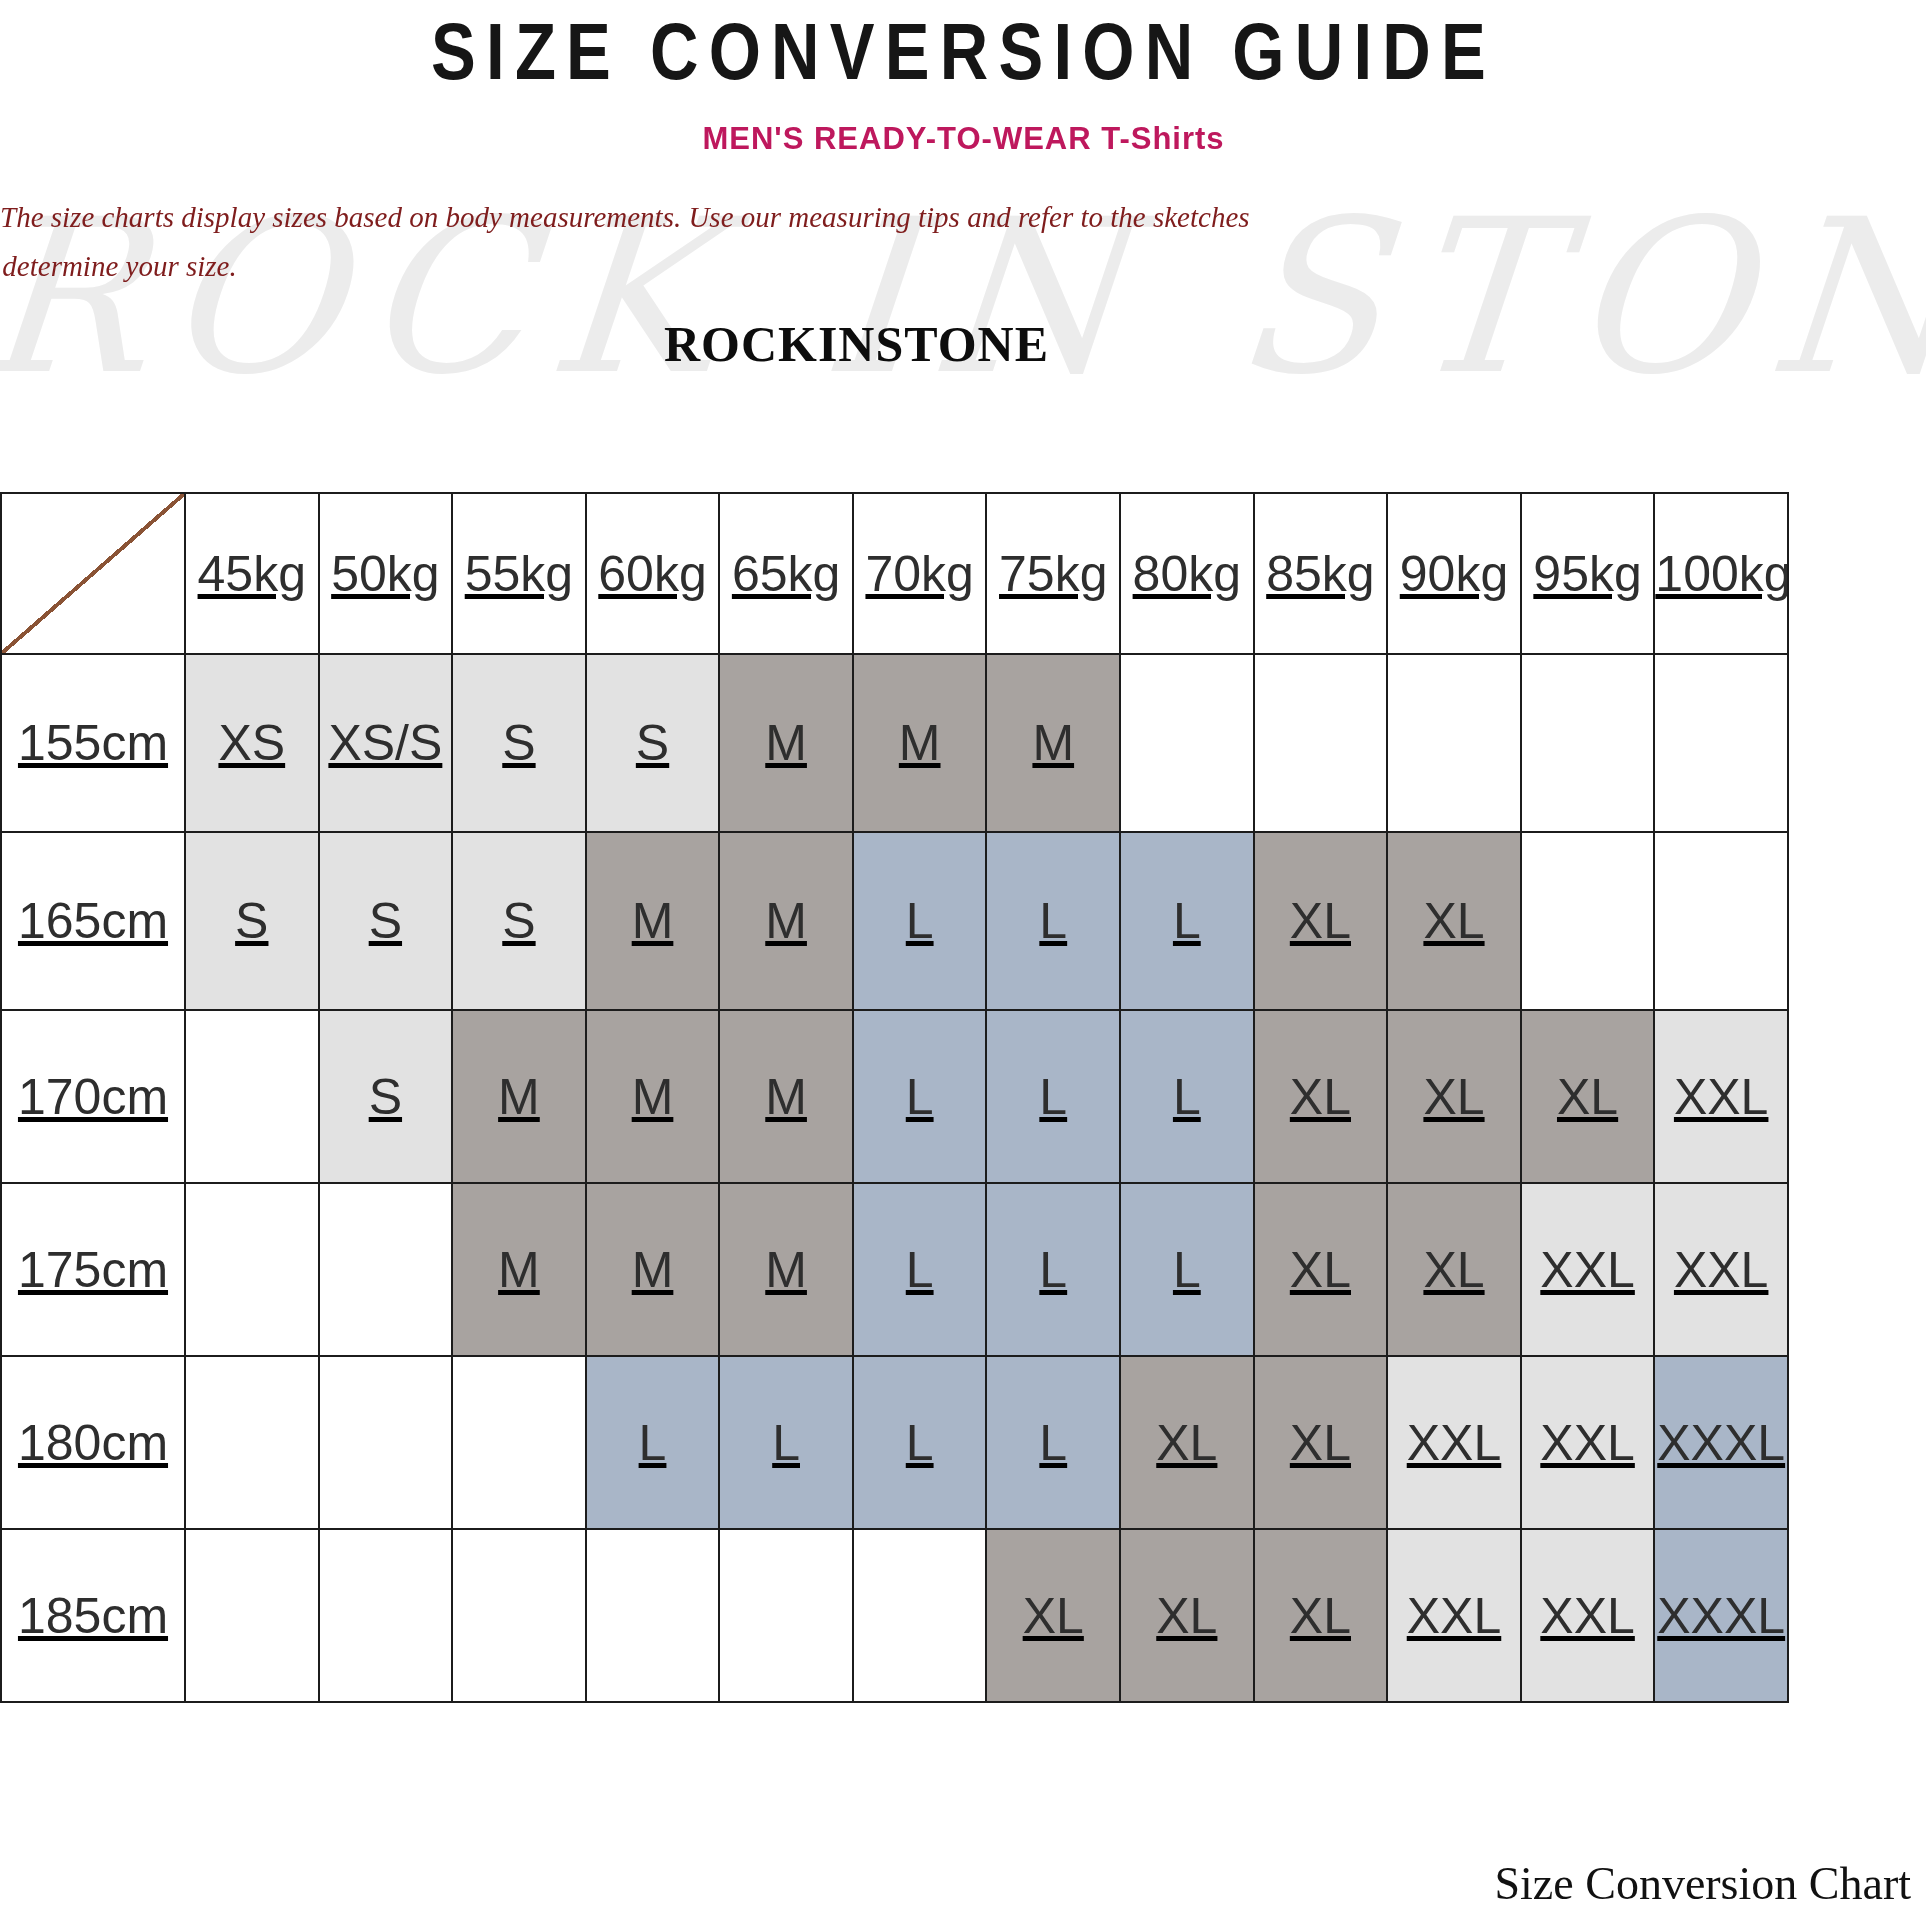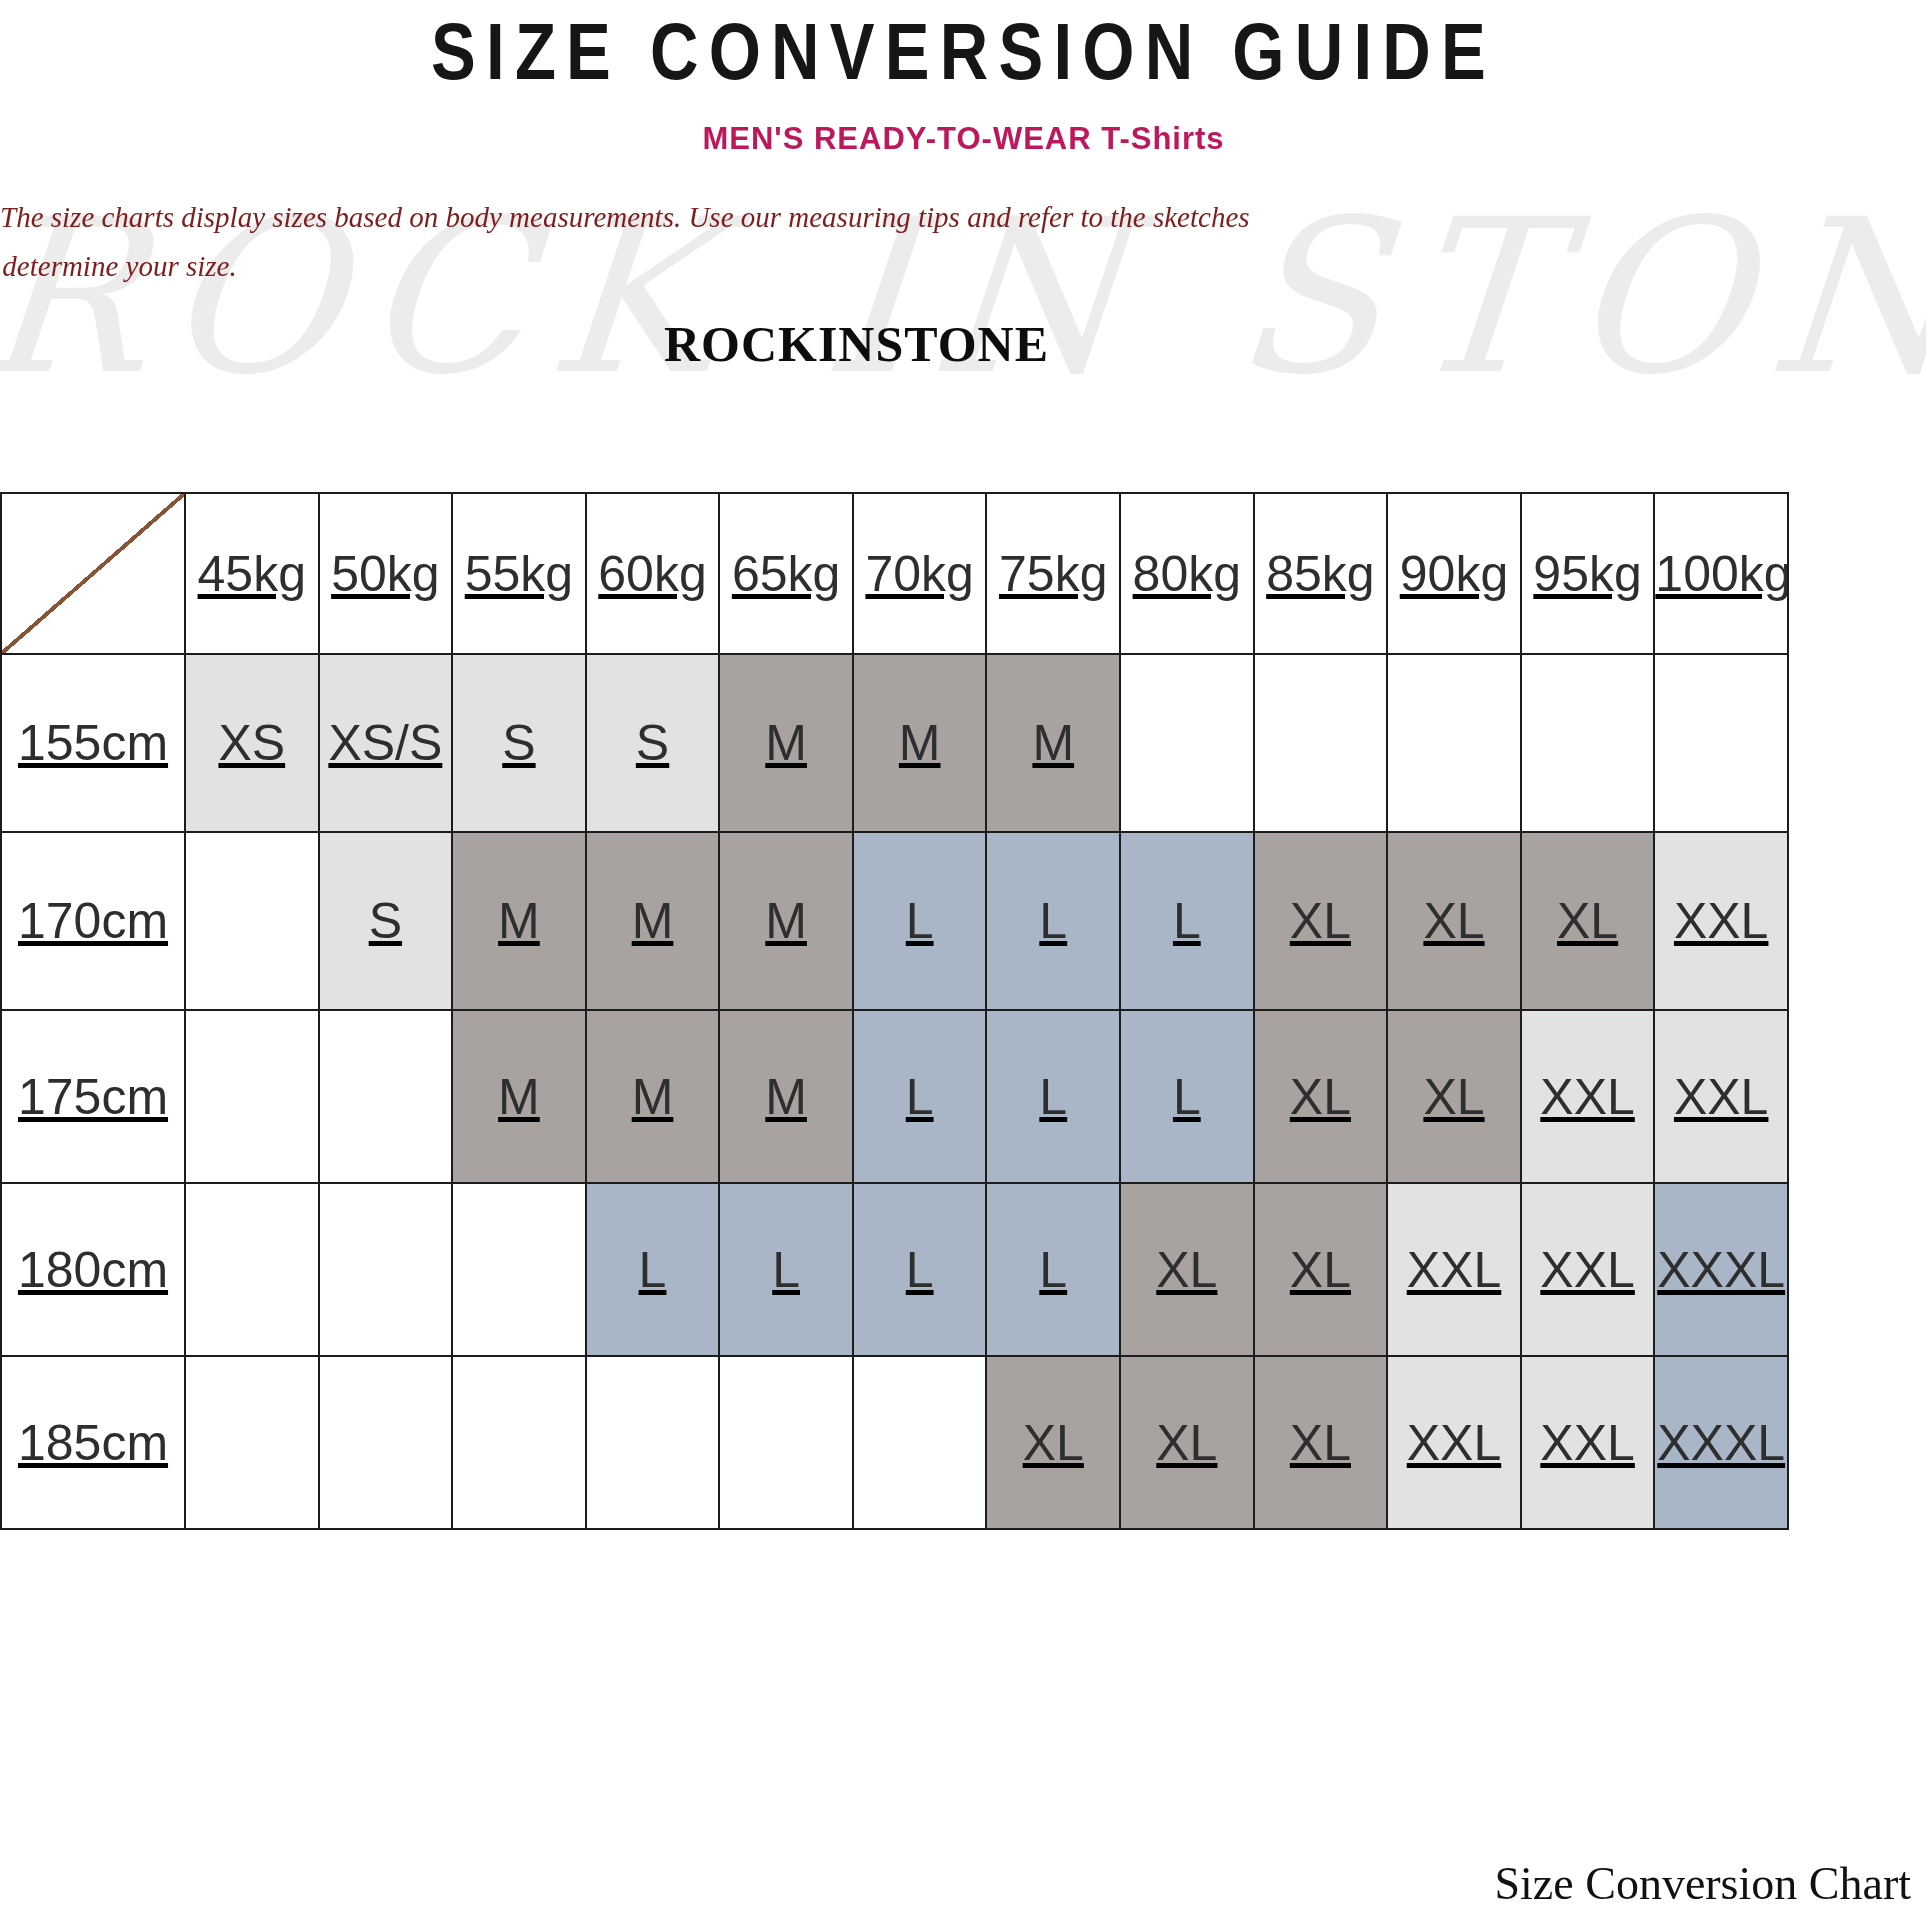--- a/index.html
+++ b/index.html
@@ -164,20 +164,35 @@
           <td style="background-color: rgb(168, 163, 160);">M</td>
           <td style="background-color: rgb(168, 163, 160);">M</td>
           <td style="background-color: rgb(168, 163, 160);">M</td>
           <td></td>
           <td></td>
           <td></td>
           <td></td>
           <td></td>
         </tr>
         <tr>
+          <th>165cm</th>
+          <td style="background-color: rgb(226, 226, 226);">S</td>
+          <td style="background-color: rgb(226, 226, 226);">S</td>
+          <td style="background-color: rgb(226, 226, 226);">S</td>
+          <td style="background-color: rgb(168, 163, 160);">M</td>
+          <td style="background-color: rgb(168, 163, 160);">M</td>
+          <td style="background-color: rgb(169, 182, 200);">L</td>
+          <td style="background-color: rgb(169, 182, 200);">L</td>
+          <td style="background-color: rgb(169, 182, 200);">L</td>
+          <td style="background-color: rgb(168, 163, 160);">XL</td>
+          <td style="background-color: rgb(168, 163, 160);">XL</td>
+          <td></td>
+          <td></td>
+        </tr>
+        <tr>
           <th>170cm</th>
           <td></td>
           <td style="background-color: rgb(226, 226, 226);">S</td>
           <td style="background-color: rgb(168, 163, 160);">M</td>
           <td style="background-color: rgb(168, 163, 160);">M</td>
           <td style="background-color: rgb(168, 163, 160);">M</td>
           <td style="background-color: rgb(169, 182, 200);">L</td>
           <td style="background-color: rgb(169, 182, 200);">L</td>
           <td style="background-color: rgb(169, 182, 200);">L</td>
           <td style="background-color: rgb(168, 163, 160);">XL</td>

